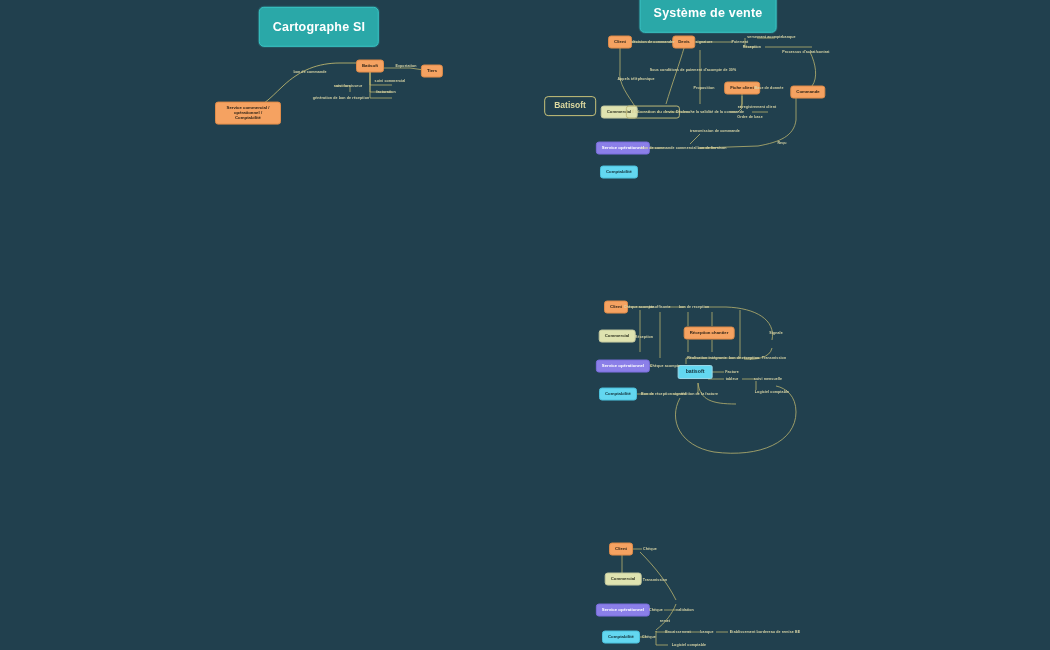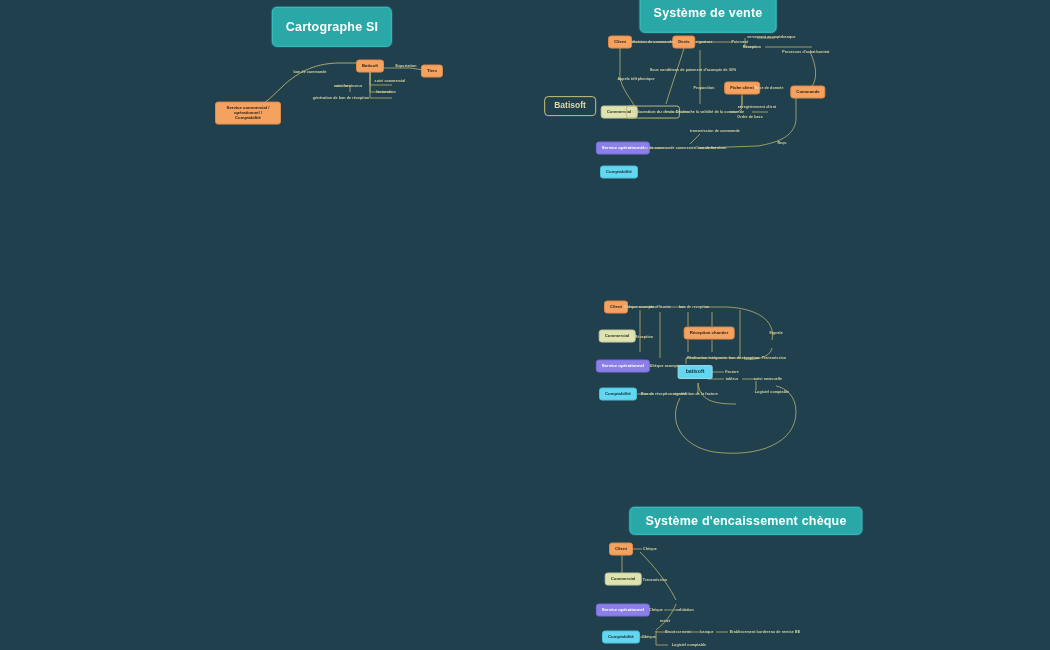--- a/index.html
+++ b/index.html
@@ -140,21 +140,21 @@
       <path d="M664 610 L 676 610"></path>
       <path d="M676 604 C 672 614, 666 622, 656 630"></path>
       <path d="M634 637 L 646 637"></path>
       <path d="M656 631 L 656 645 L 668 645"></path>
       <path d="M656 631 L 656 632 L 668 632"></path>
       <path d="M688 632 L 700 632"></path>
       <path d="M716 632 L 728 632"></path>
     </g>
   </svg>
 
-  <div class="node title-pill" style="left:332px;top:27px;">Cartographe SI</div>
+  <div class="node title-pill" style="left:319px;top:27px;">Cartographe SI</div>
 
   <div class="node box orange" style="left:248px;top:113px;width:66px;white-space:normal;">Service commercial / opérationnel / Comptabilité</div>
 
   <div class="node box orange" style="left:370px;top:66px;">Batisoft</div>
 
   <div class="node box orange" style="left:432px;top:71px;">Tiers</div>
 
   <div class="leaf" style="left:310px;top:72px;">bon de commande</div>
   <div class="leaf" style="left:406px;top:66px;">Exportation</div>
   <div class="leaf" style="left:390px;top:81px;">suivi commercial</div>
@@ -211,21 +211,20 @@
   <div class="leaf" style="left:744px;top:358px;">bon de réception</div>
   <div class="leaf" style="left:774px;top:358px;">Transmission</div>
   <div class="leaf" style="left:665px;top:366px;">Chèque acompte</div>
   <div class="leaf" style="left:732px;top:372px;">Facture</div>
   <div class="leaf" style="left:732px;top:379px;">tableur</div>
   <div class="leaf" style="left:768px;top:379px;">suivi mensuelle</div>
   <div class="leaf" style="left:772px;top:392px;">Logiciel comptable</div>
   <div class="leaf" style="left:662px;top:394px;">Bon de réception signé</div>
   <div class="leaf" style="left:700px;top:394px;">édition de la facture</div>
 
-  <div class="node title-pill big" style="left:746px;top:521px;">Système d'encaissement chèque</div>
 
   <div class="node box orange" style="left:621px;top:549px;">Client</div>
   <div class="node box khaki" style="left:623px;top:579px;">Commercial</div>
   <div class="node box violet" style="left:623px;top:610px;">Service opérationnel</div>
   <div class="node box cyan" style="left:621px;top:637px;">Comptabilité</div>
 
   <div class="leaf" style="left:650px;top:549px;">Chèque</div>
   <div class="leaf" style="left:655px;top:580px;">Transmission</div>
   <div class="leaf" style="left:656px;top:610px;">Chèque</div>
   <div class="leaf" style="left:685px;top:610px;">validation</div>

